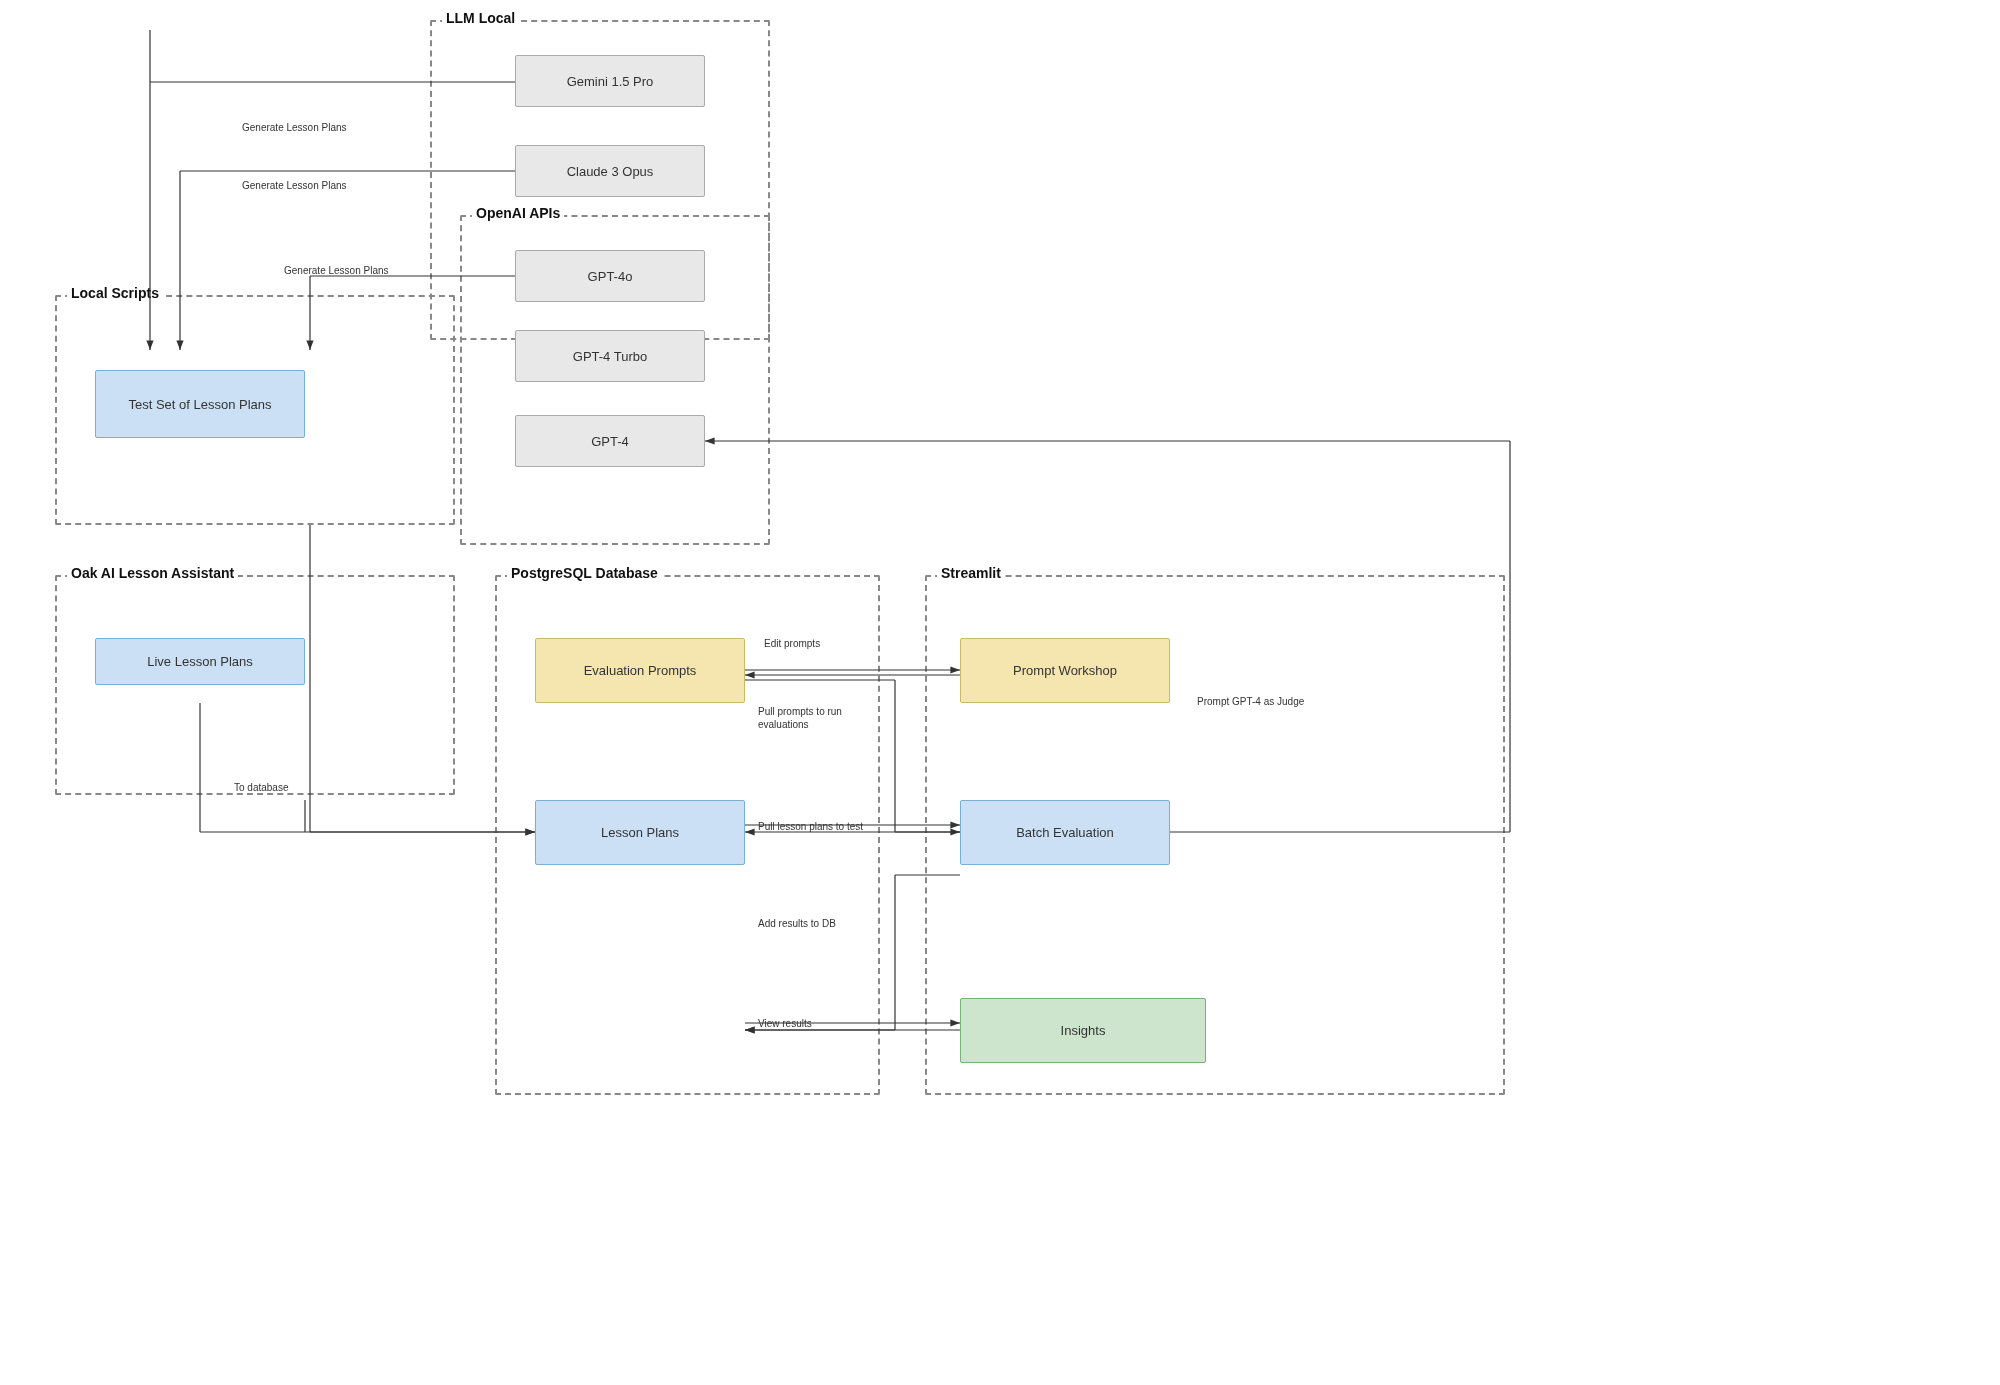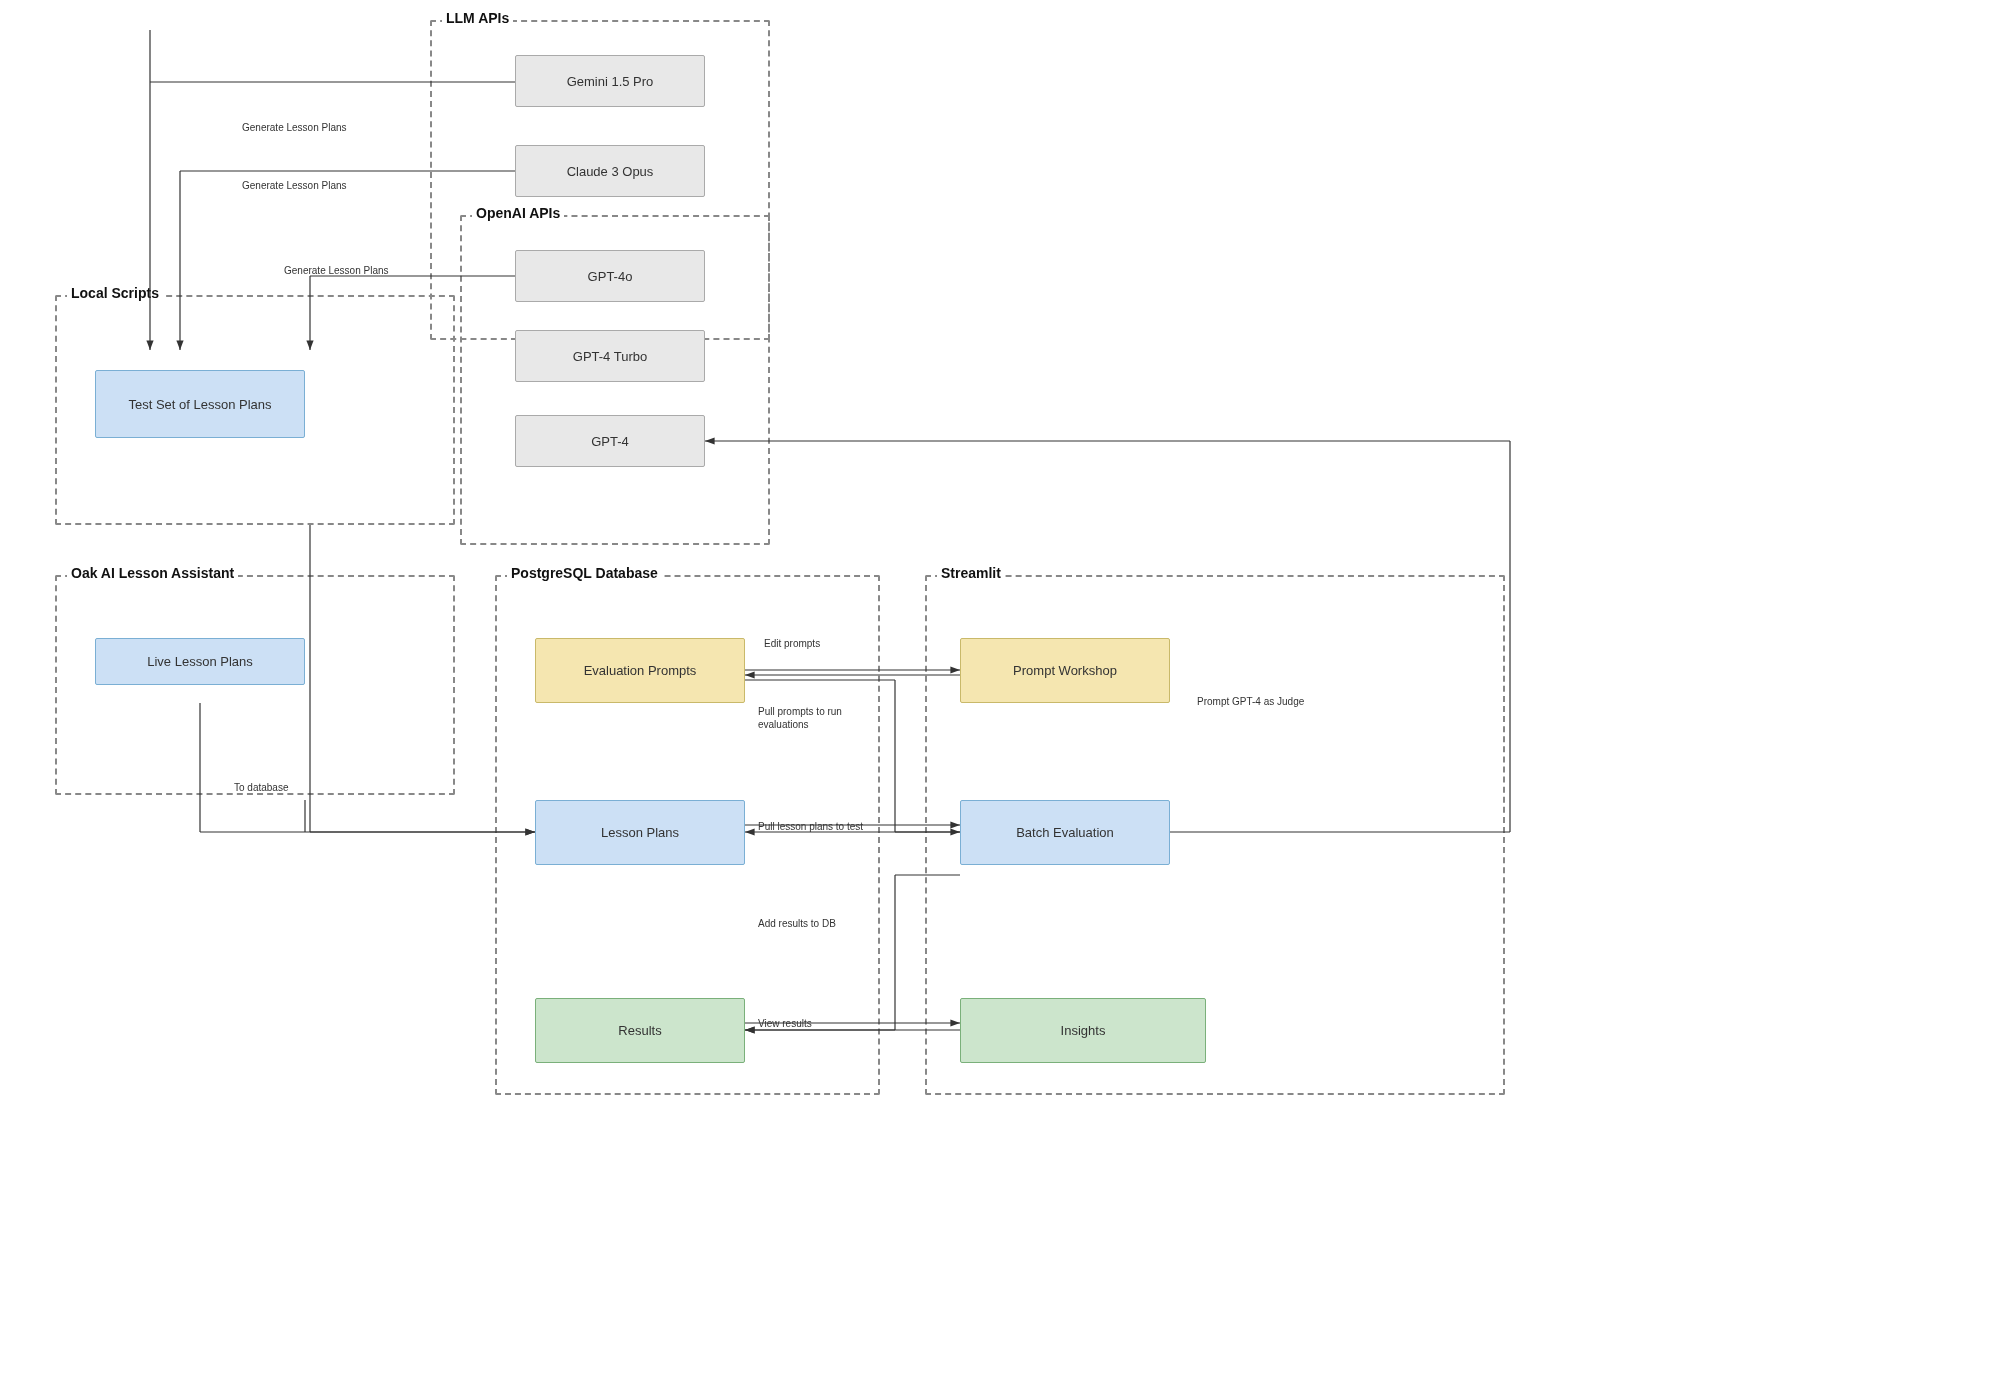--- a/index.html
+++ b/index.html
@@ -86,21 +86,21 @@
       background: #fff;
       padding: 0 2px;
     }
   </style>
 </head>
 <body>
 
 <div class="diagram-container">
 
   <div class="group-box" style="left:430px; top:20px; width:340px; height:320px;">
-    <span class="group-label" style="top:-12px; left:10px;">LLM APIs</span>
+    <span class="group-label" style="top:-12px; left:10px;">LLM Local</span>
   </div>
 
   <div class="group-box" style="left:460px; top:215px; width:310px; height:330px;">
     <span class="group-label" style="top:-12px; left:10px;">OpenAI APIs</span>
   </div>
 
   <div class="group-box" style="left:55px; top:295px; width:400px; height:230px;">
     <span class="group-label" style="top:-12px; left:10px; font-weight:bold;">Local Scripts</span>
   </div>
 
@@ -145,23 +145,20 @@
   </div>
 
   <div class="node-box node-yellow" style="left:535px; top:638px; width:210px; height:65px;">
     <span>Evaluation Prompts</span>
   </div>
 
   <div class="node-box node-blue" style="left:535px; top:800px; width:210px; height:65px;">
     <span>Lesson Plans</span>
   </div>
 
-  <div class="node-box node-green" style="left:535px; top:998px; width:210px; height:65px;">
-    <span>Results</span>
-  </div>
 
   <div class="node-box node-yellow" style="left:960px; top:638px; width:210px; height:65px;">
     <span>Prompt Workshop</span>
   </div>
 
   <div class="node-box node-blue" style="left:960px; top:800px; width:210px; height:65px;">
     <span>Batch Evaluation</span>
   </div>
 
   <div class="node-box node-green" style="left:960px; top:998px; width:246px; height:65px;">

